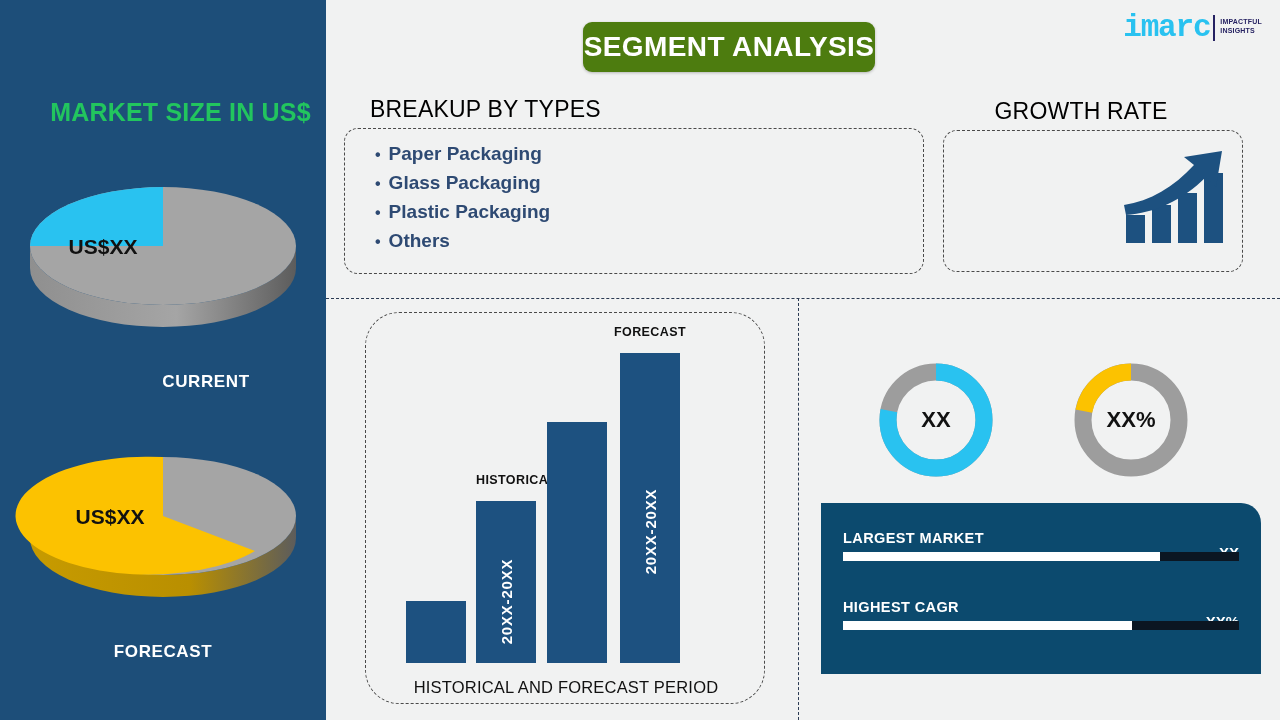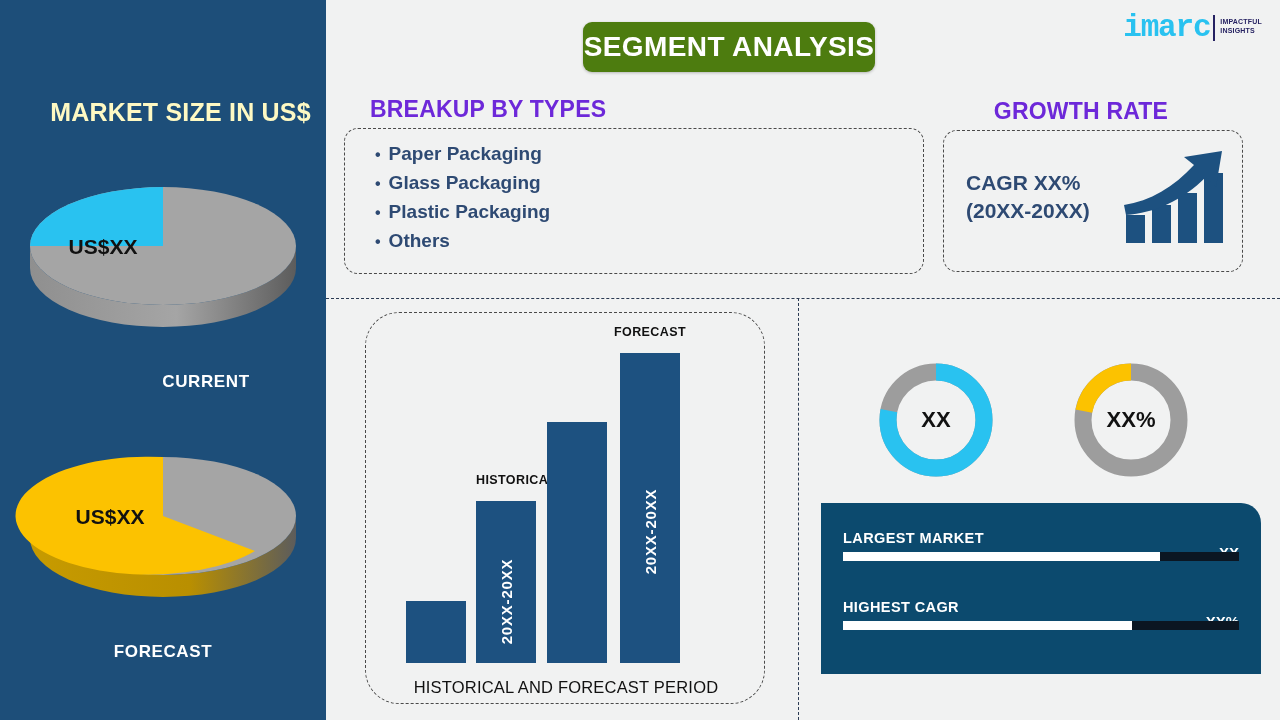--- a/index.html
+++ b/index.html
@@ -10,21 +10,21 @@
     position:relative;
   }
 
   
   #sidebar{
     position:absolute; left:0; top:0; width:326px; height:720px;
     background:#1d4e79;
   }
   #sidebar-title{
     position:absolute; left:0; top:98px; width:326px;
-    text-align:center; color:#fef9c3;
+    text-align:center; color:#22c55e;
     font-size:25px; font-weight:bold; letter-spacing:.2px;padding-left:35px;
   }
   .pie-wrap{ position:absolute; left:0; width:326px; }
   .pie-label{
     width:326px; text-align:center; color:#ffffff;
     font-size:17px; font-weight:bold; letter-spacing:.6px;
   }
 
   
   #main{
@@ -63,22 +63,22 @@
     position:absolute; left:0; top:298px; width:954px; height:0;
     border-top:1.6px dashed #2b3a52;
   }
   #div-v{
     position:absolute; left:472px; top:298px; width:0; height:422px;
     border-left:1.6px dashed #2b3a52;
   }
 
   
   .sec-head{
-    position:absolute; color:#6d28d9; font-size:23px;
-    font-weight:bold; letter-spacing:.2px;
+    position:absolute; color:#000000; font-size:23px;
+    font-weight:normal; letter-spacing:.2px;
   }
   #head-types{ left:44px; top:96px; }
   #head-growth{ left:600px; top:98px; width:310px; text-align:center; }
 
   .dashbox{
     position:absolute; border:1.5px dashed #4a4a4a; border-radius:14px;
     background:#f1f2f2;
   }
   #box-types{ left:18px; top:128px; width:580px; height:146px; }
   #box-growth{ left:617px; top:130px; width:300px; height:142px; }
@@ -230,24 +230,20 @@
       </div>
       <div class="bullet-row">
         <span class="bullet-dot">•</span>
         <span>Others</span>
       </div>
     </div>
   </div>
 
   <div class="sec-head" id="head-growth">GROWTH RATE</div>
   <div class="dashbox" id="box-growth">
-    <div id="cagr-text">
-      <div>CAGR XX%</div>
-      <div>(20XX-20XX)</div>
-    </div>
     <div id="growth-icon">
       <svg width="108" height="104" viewBox="0 0 108 104">
         <rect x="4" y="72" width="19" height="28" fill="#1d5180"></rect>
         <rect x="30" y="62" width="19" height="38" fill="#1d5180"></rect>
         <rect x="56" y="50" width="19" height="50" fill="#1d5180"></rect>
         <rect x="82" y="30" width="19" height="70" fill="#1d5180"></rect>
         <path d="M 2 62 C 28 58 52 44 72 22 L 62 14 L 100 8 L 94 44 L 84 34 C 60 58 32 70 4 72 Z" fill="#1d5180"></path>
       </svg>
     </div>
   </div>

